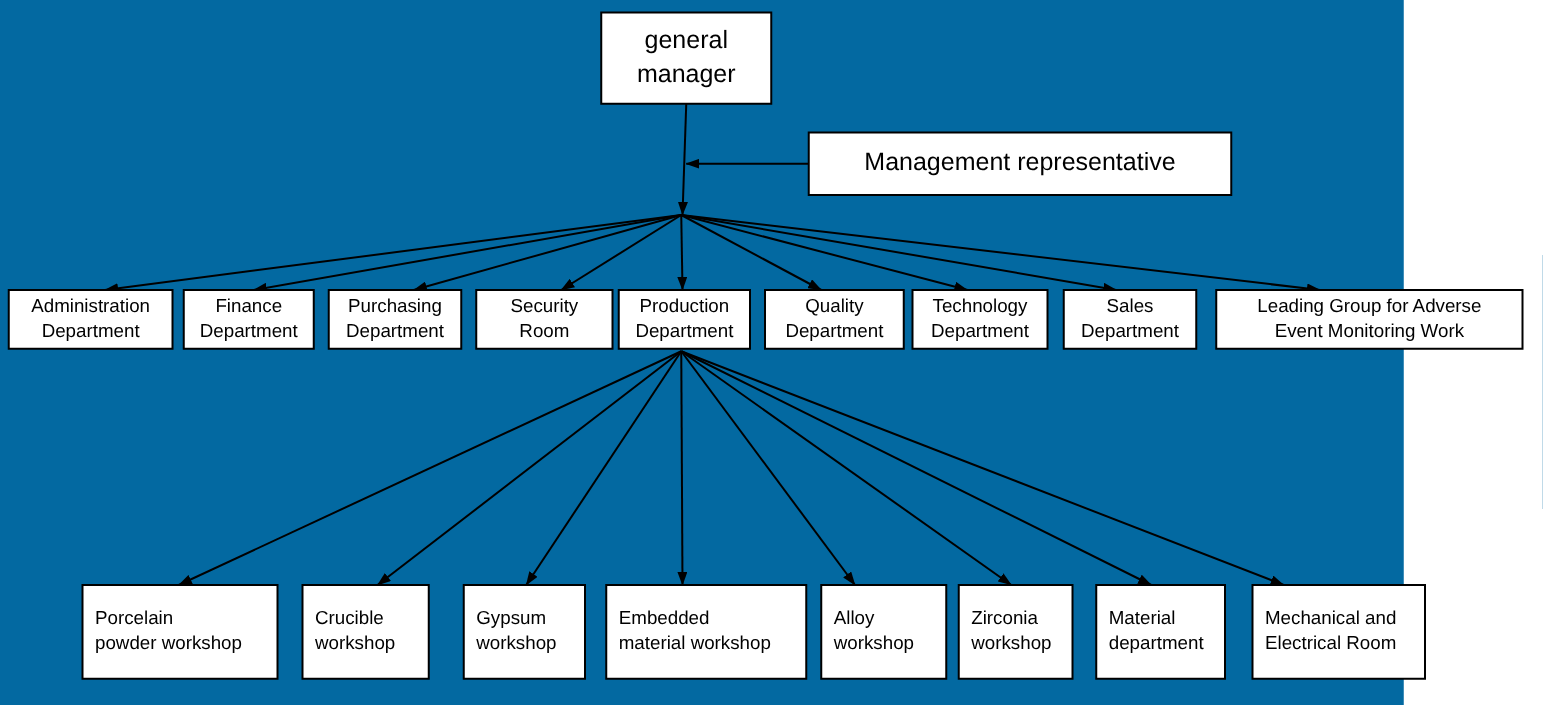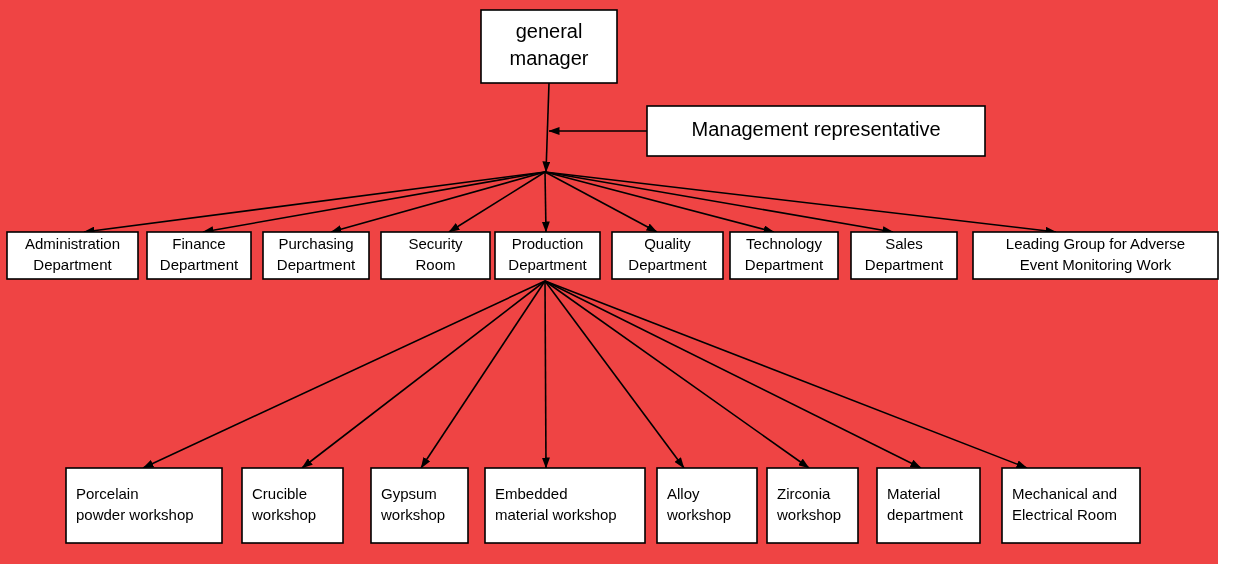--- a/index.html
+++ b/index.html
@@ -2,23 +2,23 @@
 <html><head>
 <meta charset="utf-8">
 <style>
   html, body {
     margin: 0;
     padding: 0;
     background: #ffffff;
   }
   #chart-root {
     position: relative;
-    width: 1218px;
+    width: 1123px;
     height: 564px;
-    background: #ef4444;
+    background: #0369a1;
     font-family: "Liberation Sans", sans-serif;
   }
   svg#org-svg {
     display: block;
     width: 1234px;
     height: 564px;
   }
   .node-box {
     fill: #ffffff;
     stroke: #000000;

